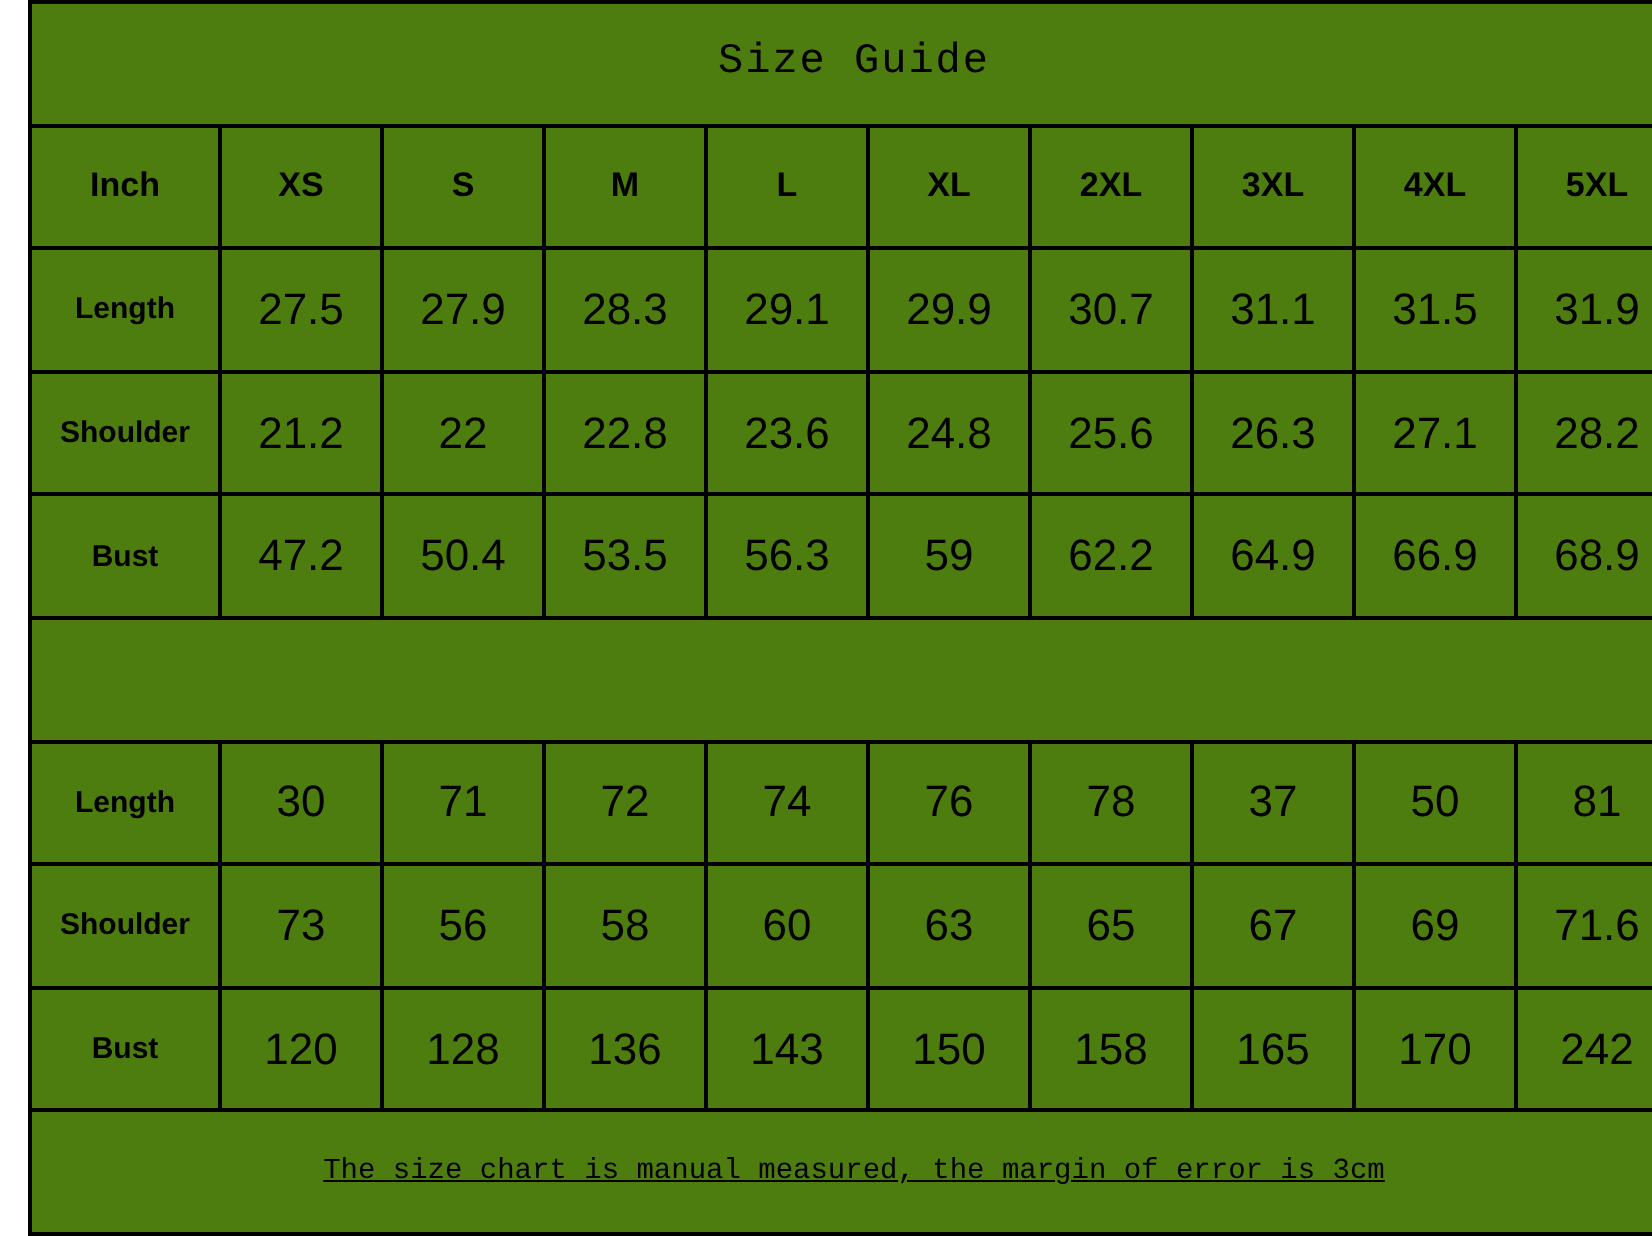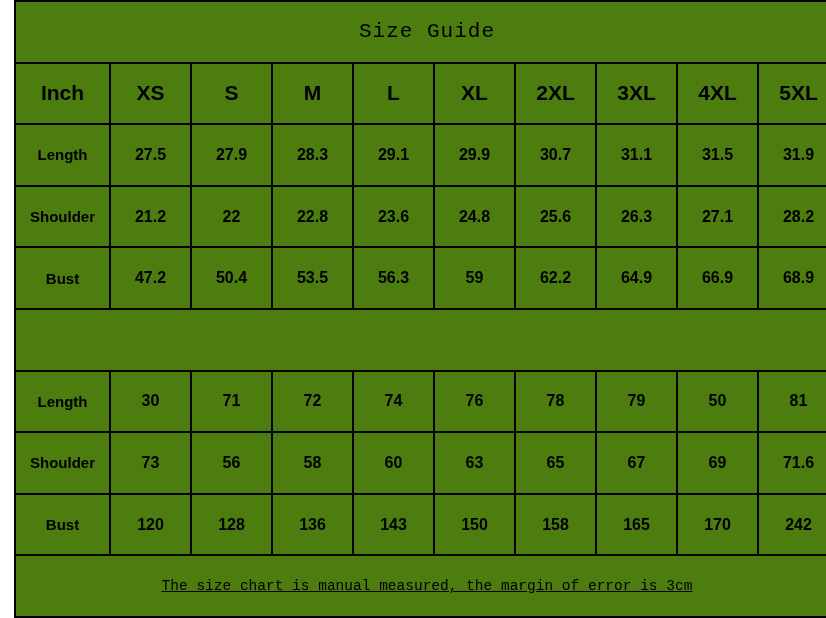--- a/index.html
+++ b/index.html
@@ -37,29 +37,29 @@
     letter-spacing: 1px;
   }
   .footer-cell {
     font-family: "Liberation Mono", "DejaVu Sans Mono", monospace;
     font-size: 14.5px;
     font-weight: normal;
     text-decoration: underline;
   }
   .hdr {
     font-weight: bold;
-    font-size: 21px;
+    font-size: 17px;
   }
   .rowlabel {
     font-weight: bold;
     font-size: 15px;
   }
   .val {
-    font-weight: bold;
-    font-size: 16px;
+    font-weight: normal;
+    font-size: 22px;
   }
   col.col-label { width: 95px; }
 </style>
 </head>
 <body>
 
 <div class="sheet">
   <table class="size-table">
     <colgroup>
       <col class="col-label">
@@ -131,21 +131,21 @@
           <td class="" colspan="10"></td>
         </tr>
         <tr class="row">
           <td class="rowlabel">Length</td>
           <td class="val">30</td>
           <td class="val">71</td>
           <td class="val">72</td>
           <td class="val">74</td>
           <td class="val">76</td>
           <td class="val">78</td>
-          <td class="val">79</td>
+          <td class="val">37</td>
           <td class="val">50</td>
           <td class="val">81</td>
         </tr>
         <tr class="row">
           <td class="rowlabel">Shoulder</td>
           <td class="val">73</td>
           <td class="val">56</td>
           <td class="val">58</td>
           <td class="val">60</td>
           <td class="val">63</td>

